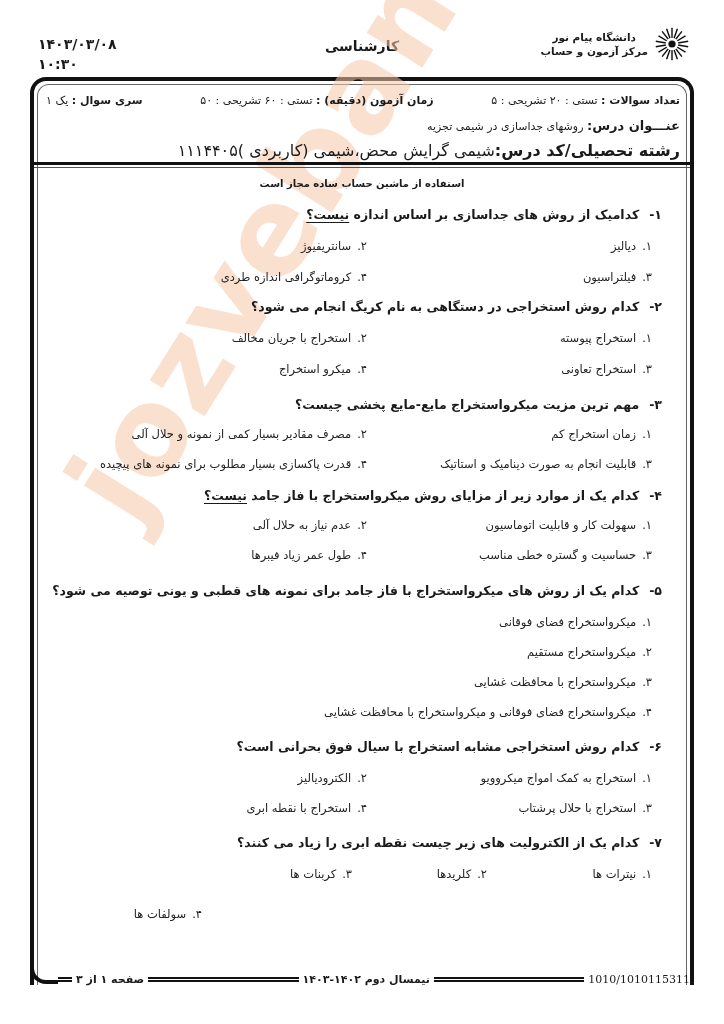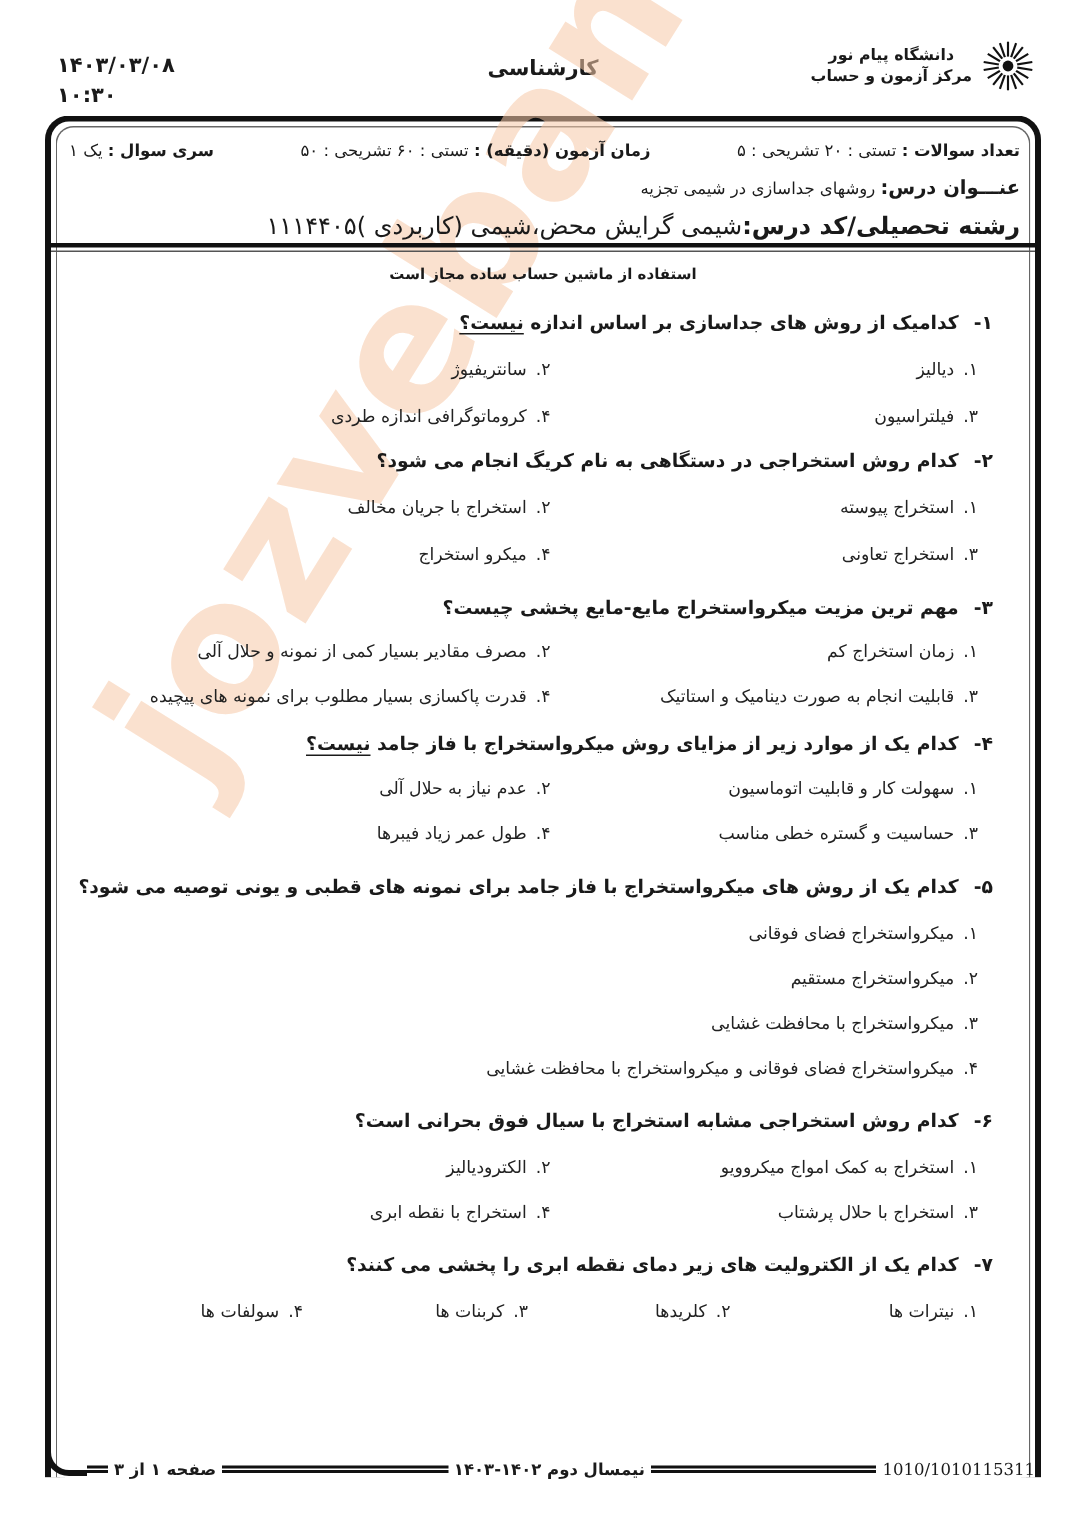--- a/index.html
+++ b/index.html
@@ -91,21 +91,21 @@
     }
     .q-title .num { margin-left: 10px; }
     .q-title u { text-decoration: underline; text-underline-offset: 3px; margin-top: 12px; }
     .opts { position: relative; }
     .opt {
       position: absolute; font-size: 11.5px; line-height: 16px; white-space: nowrap; color: #222;
     }
     .opt .onum { margin-left: 6px; }
     .col1 { right: 10px; }
     .col2 { right: 295px; }
-    .c4-1 { right: 10px; } .c4-2 { right: 175px; } .c4-3 { right: 310px; } .c4-4 { right: 460px; }
+    .c4-1 { right: 10px; } .c4-2 { right: 175px; } .c4-3 { right: 310px; } .c4-4 { right: 460px; margin-top: 40px; }
 
     
     .footer {
       position: absolute; left: 58px; right: 30px; top: 972px; height: 14px;
       direction: rtl; display: flex; align-items: center;
     }
     .footer .fline {
       flex: 1; height: 5px; border-top: 2px solid #111; border-bottom: 2px solid #111;
     }
     .footer .ftext { font-size: 11px; font-weight: bold; padding: 0 4px; white-space: nowrap; }
@@ -230,21 +230,21 @@
     <div class="q-title"><span class="num">۶-</span><span>کدام روش استخراجی مشابه استخراج با سیال فوق بحرانی است؟</span><u></u></div>
     <div class="opts">
       <div class="opt col1" style="top:14px"><span class="onum">۱.</span><span>استخراج به کمک امواج میکروویو</span></div>
       <div class="opt col2" style="top:14px"><span class="onum">۲.</span><span>الکترودیالیز</span></div>
       <div class="opt col1" style="top:44px"><span class="onum">۳.</span><span>استخراج با حلال پرشتاب</span></div>
       <div class="opt col2" style="top:44px"><span class="onum">۴.</span><span>استخراج با نقطه ابری</span></div>
     </div>
   </div>
 
   <div class="q" style="top:834px">
-    <div class="q-title"><span class="num">۷-</span><span>کدام یک از الکترولیت های زیر دمای نقطه ابری را پخشی می کنند؟</span><u></u></div>
+    <div class="q-title"><span class="num">۷-</span><span>کدام یک از الکترولیت های زیر چیست نقطه ابری را زیاد می کنند؟</span><u></u></div>
     <div class="opts">
       <div class="opt c4-1" style="top:14px"><span class="onum">۱.</span><span>نیترات ها</span></div>
       <div class="opt c4-2" style="top:14px"><span class="onum">۲.</span><span>کلریدها</span></div>
       <div class="opt c4-3" style="top:14px"><span class="onum">۳.</span><span>کربنات ها</span></div>
       <div class="opt c4-4" style="top:14px"><span class="onum">۴.</span><span>سولفات ها</span></div>
     </div>
   </div>
 
   <div class="footer">
     <span class="fcode">1010/1010115311</span>

